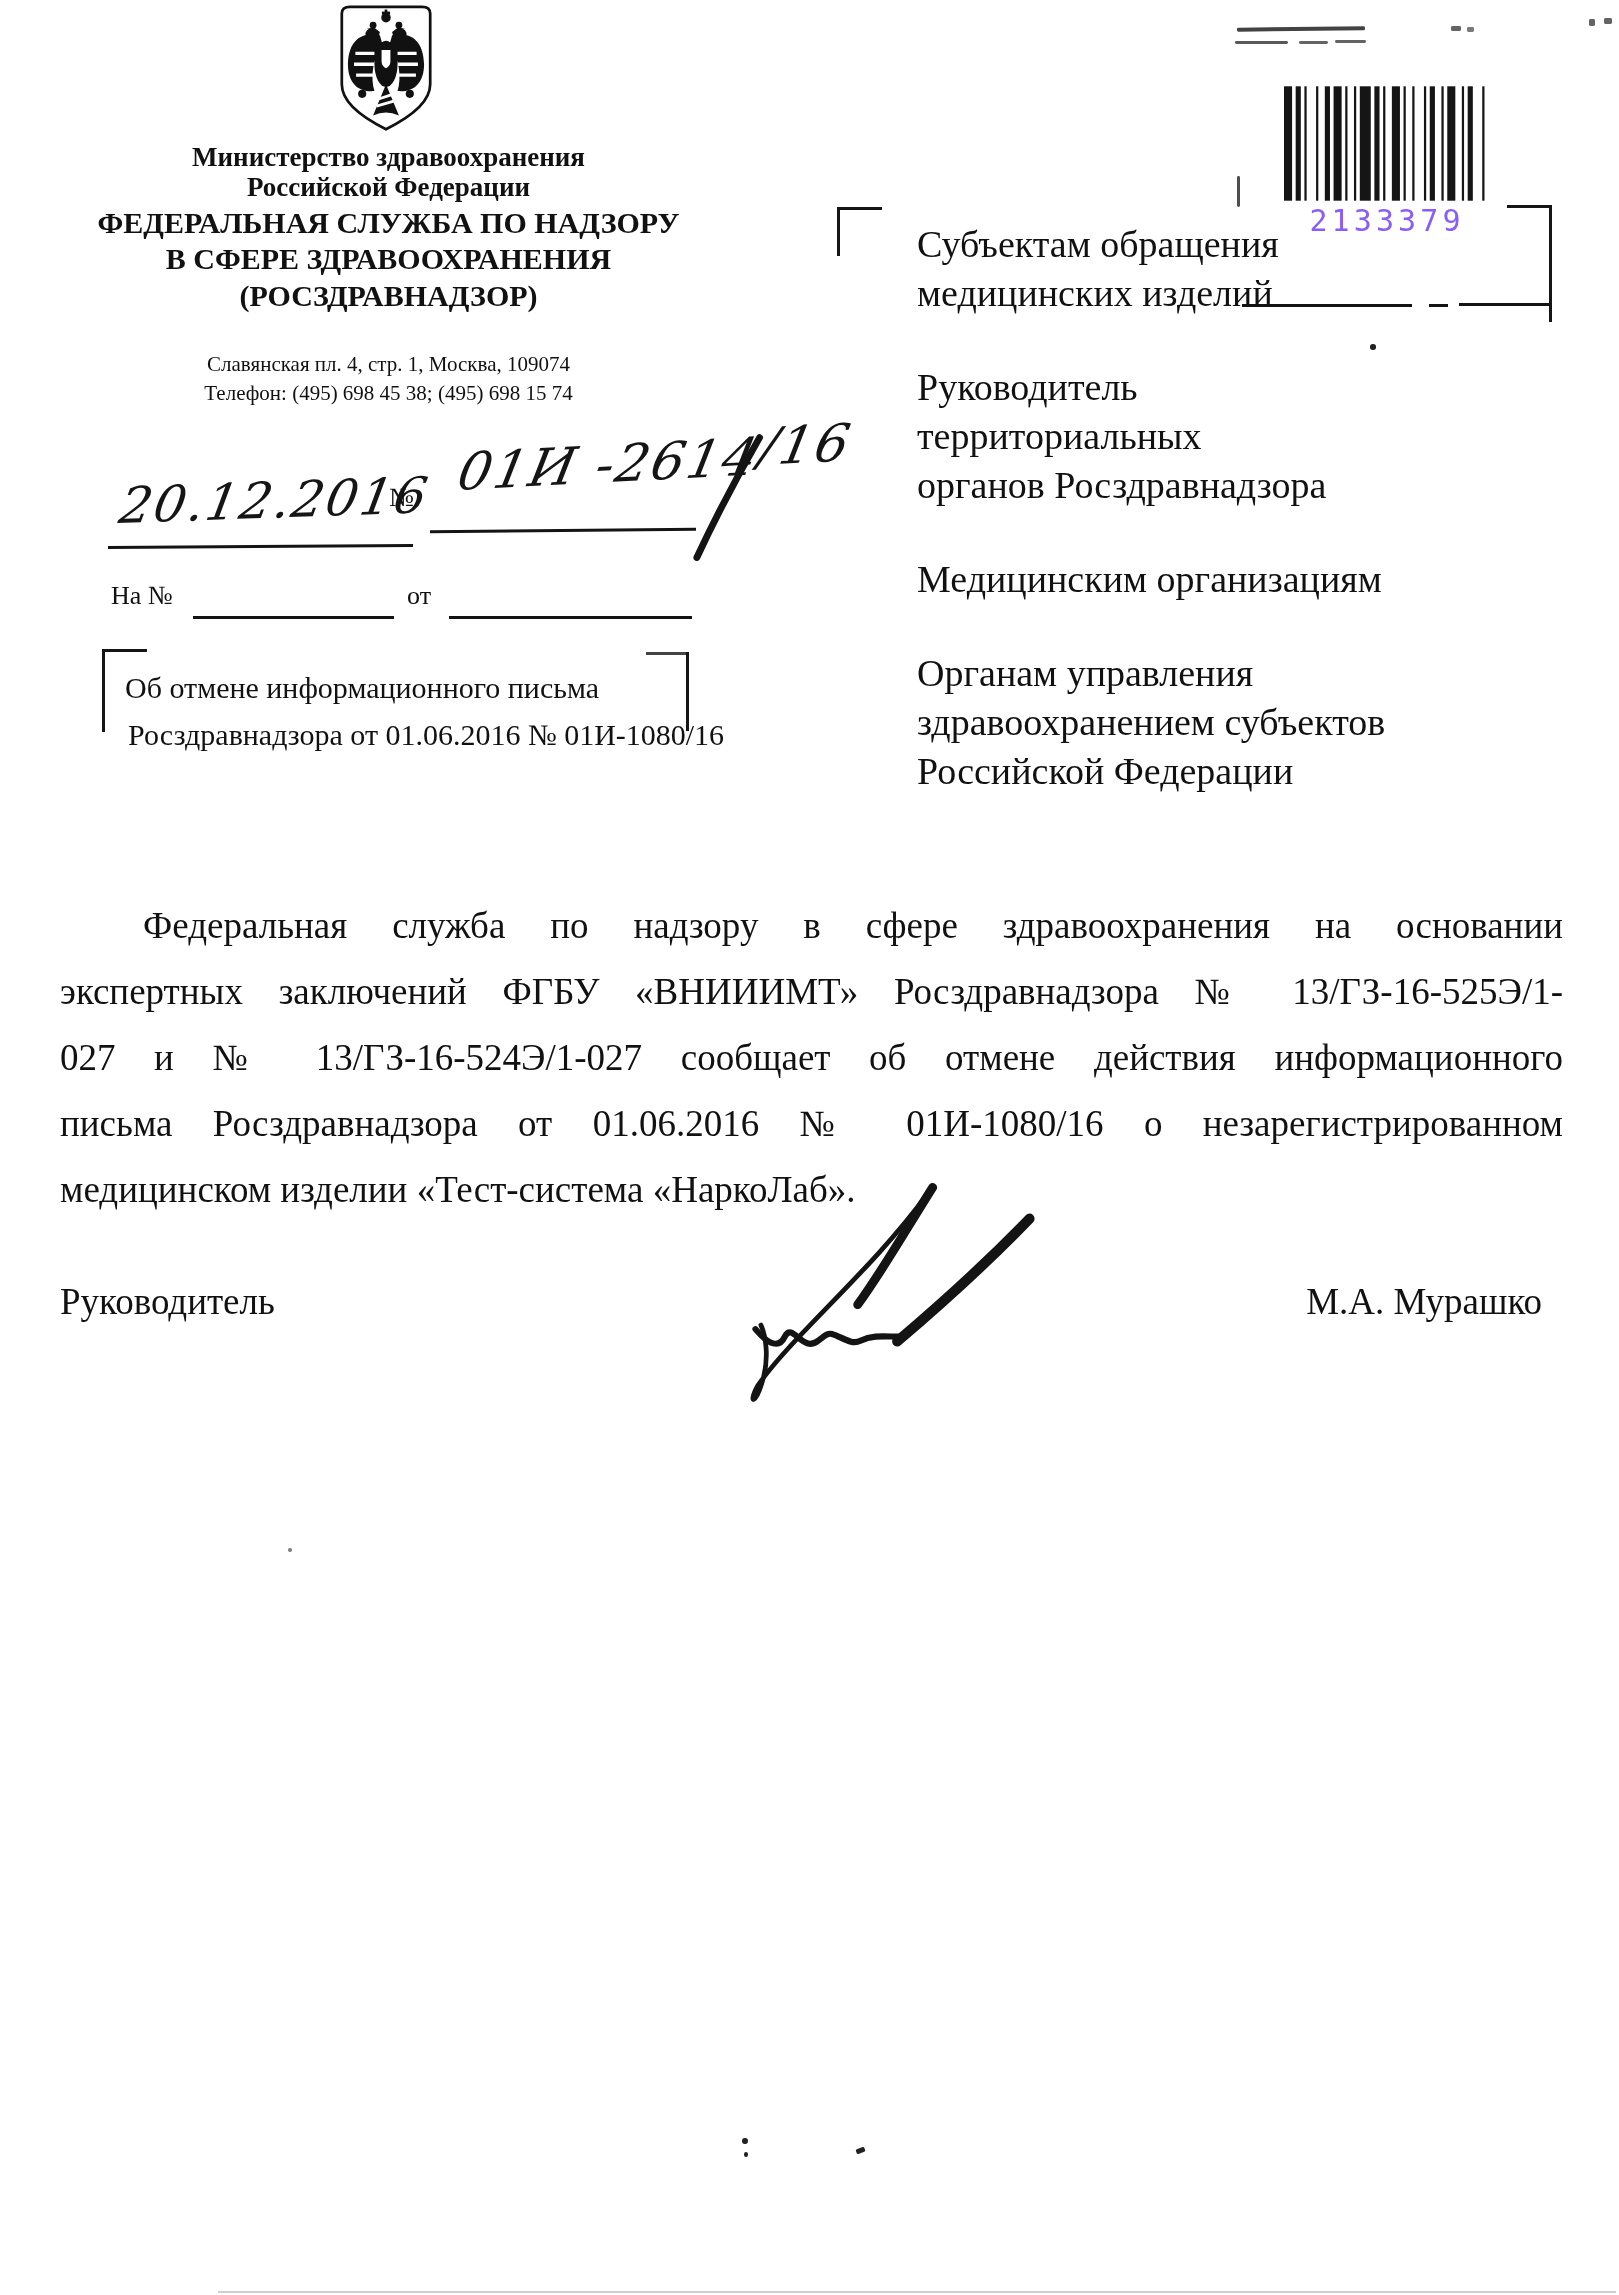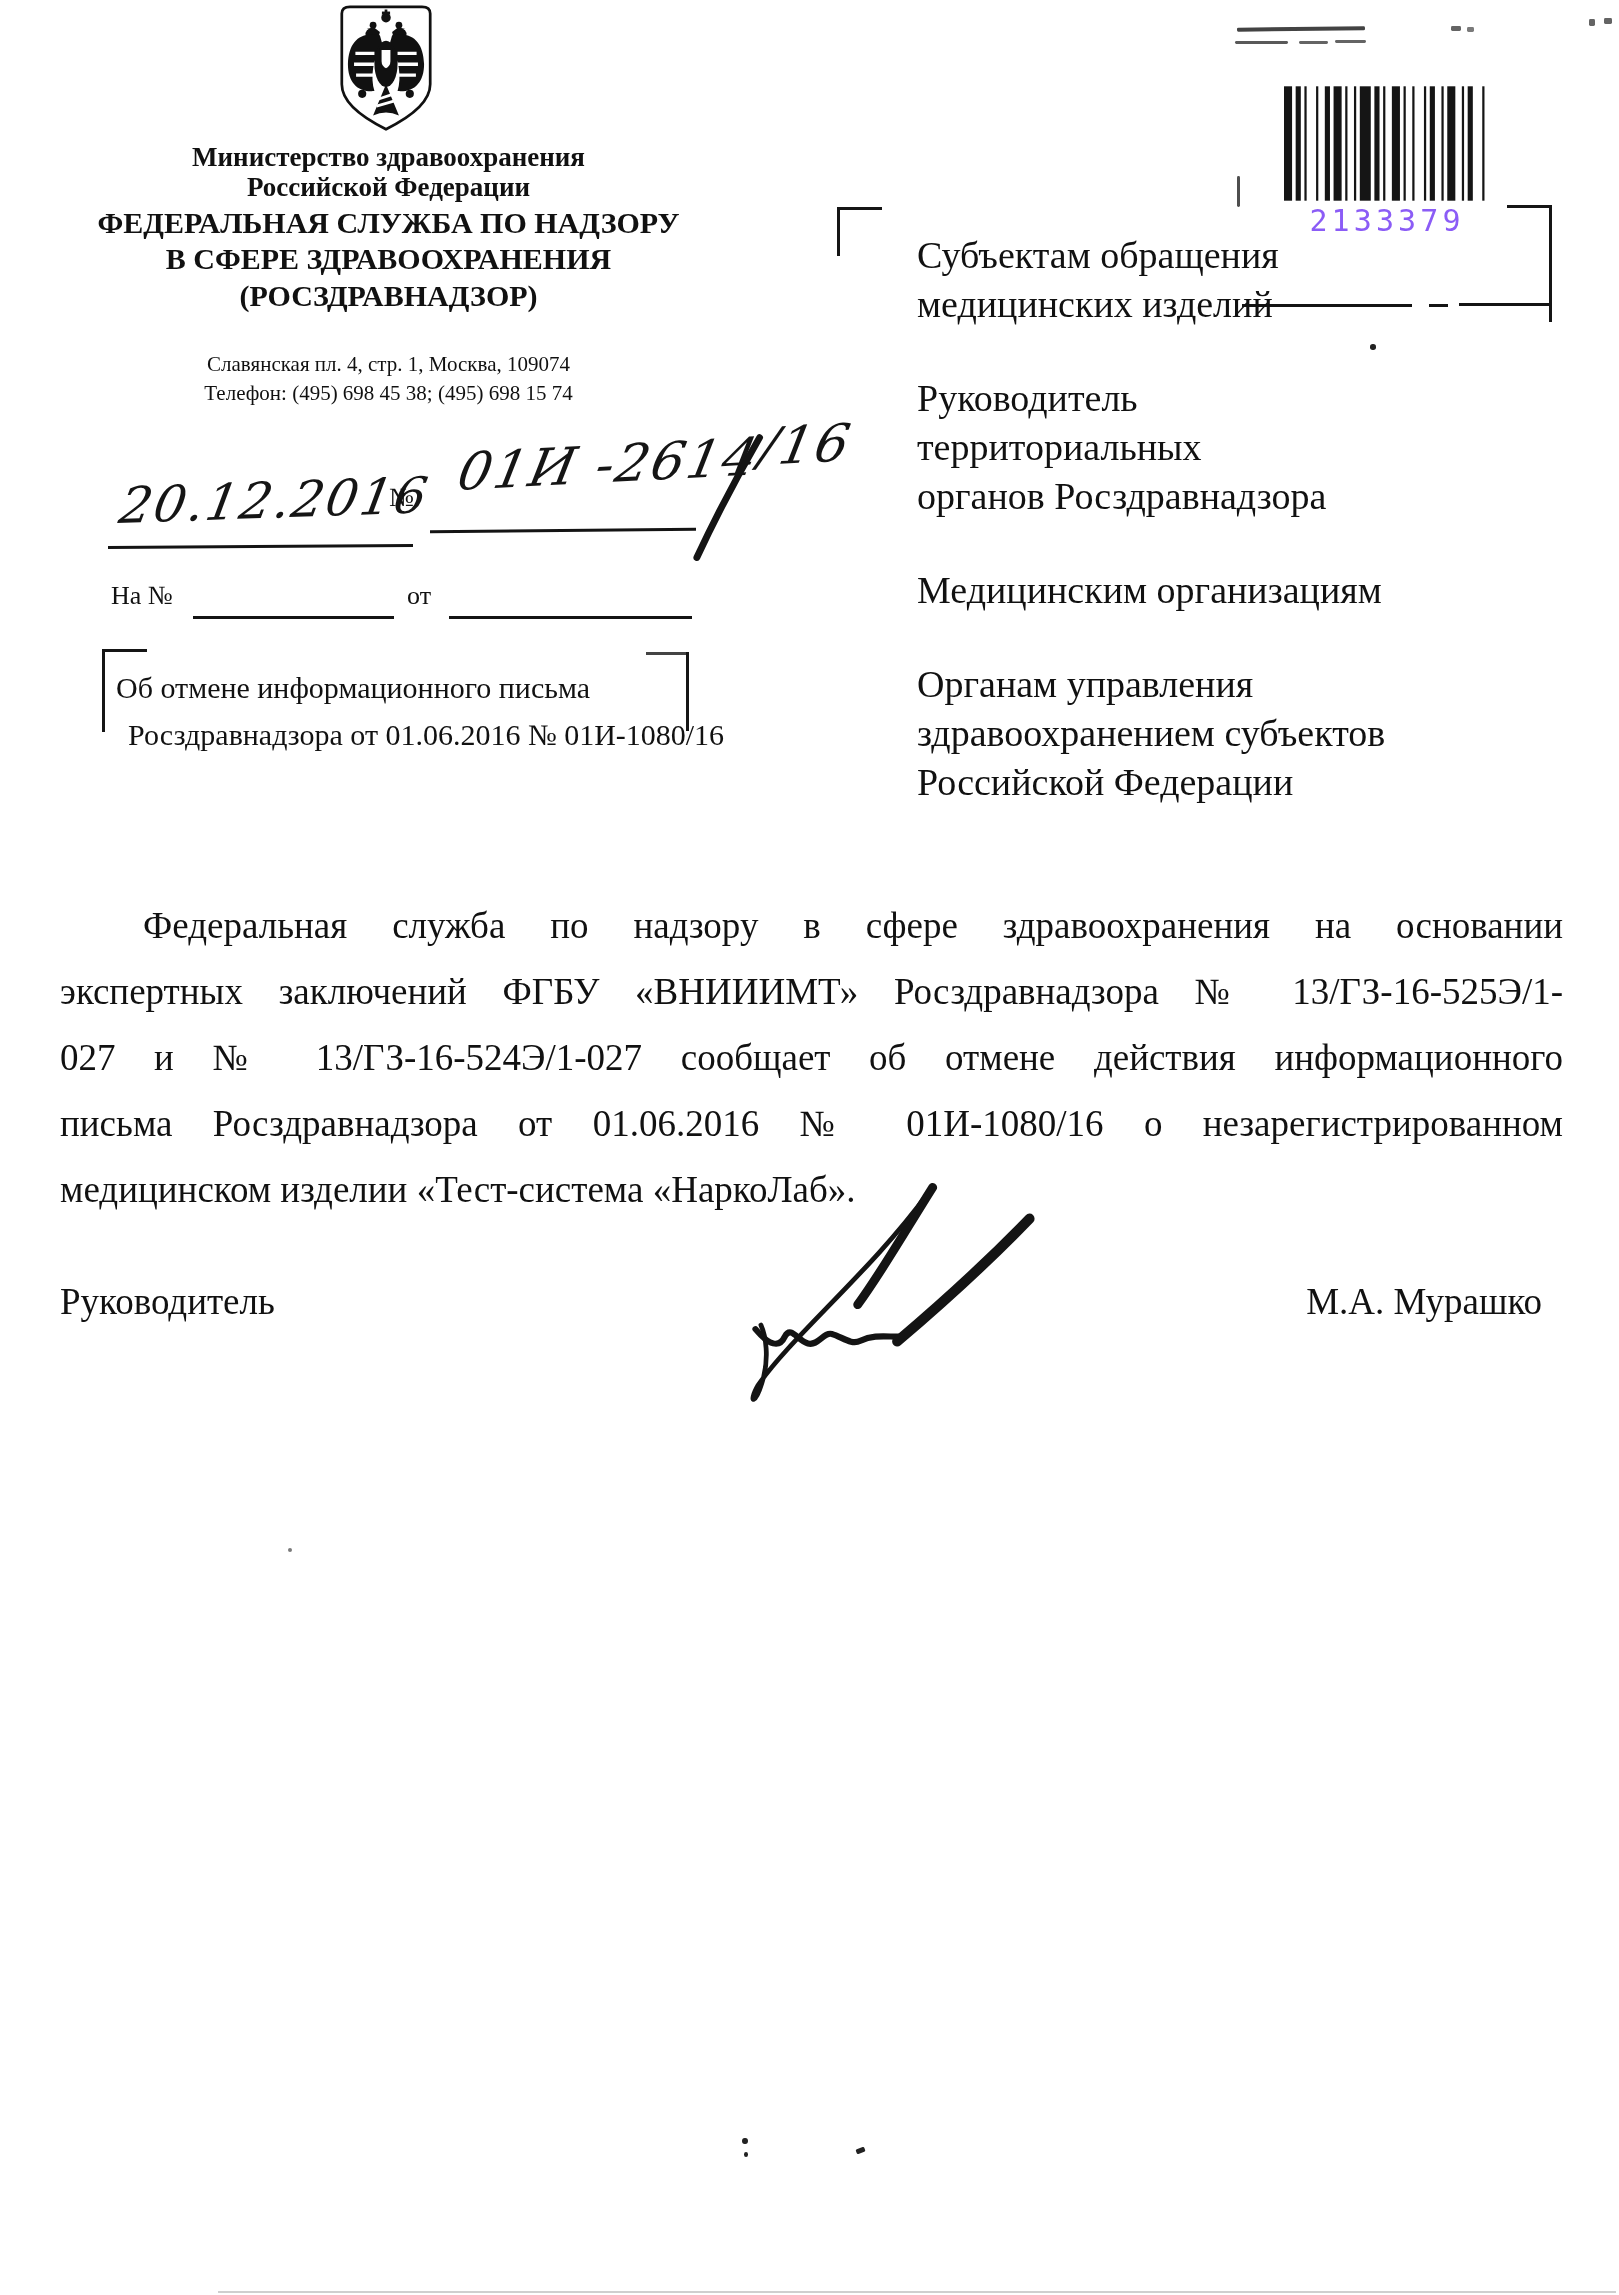--- a/index.html
+++ b/index.html
@@ -31,21 +31,21 @@
   .hw-num{font-size:52px;}
   .hw-sup{display:inline-block;transform:translateY(-9.5px);}
   .rule{background:#141414;height:3.4px;}
   .label{font-size:26px;white-space:nowrap;}
   
   .br-h{background:#151515;height:2.7px;}
   .br-v{background:#151515;width:2.7px;}
   
   .subject-line{font-size:30px;line-height:49px;white-space:nowrap;}
   
-  .recipients{left:917px;top:220px;width:668px;margin-top:11px;}
+  .recipients{left:917px;top:220px;width:668px;}
   .rec-group{margin:0 0 45px 0;}
   .rec-line{font-size:38px;line-height:49px;white-space:nowrap;}
   
   .body-par{left:60px;top:893px;width:1503px;}
   .body-line{
     font-size:37px;line-height:66px;
     text-align:justify;text-align-last:justify;
     white-space:normal;
   }
   .body-line.first{text-indent:83px;}
@@ -154,21 +154,21 @@
   <div class="abs label" style="left:111px;top:581px;">На №</div>
   <div class="abs rule" style="left:193px;top:616px;width:201px;height:2.7px;"></div>
   <div class="abs label" style="left:407px;top:581px;">от</div>
   <div class="abs rule" style="left:449px;top:616px;width:243px;height:2.7px;"></div>
 
   <div class="abs br-h" style="left:102px;top:649px;width:45px;"></div>
   <div class="abs br-v" style="left:102px;top:649px;height:83px;"></div>
   <div class="abs br-h" style="left:646px;top:652px;width:42px;opacity:.8;"></div>
   <div class="abs br-v" style="left:686px;top:652px;height:79px;"></div>
 
-  <div class="abs subject-line" style="left:116px;top:663px;">Об отмене информационного письма</div>
+  <div class="abs subject-line" style="left:125px;top:663px;">Об отмене информационного письма</div>
   <div class="abs subject-line" style="left:128px;top:710px;">Росздравнадзора от 01.06.2016 № 01И-1080/16</div>
 
   <div class="abs br-h" style="left:837px;top:207px;width:45px;"></div>
   <div class="abs br-v" style="left:837px;top:207px;height:49px;"></div>
   <div class="abs br-h" style="left:1507px;top:205px;width:45px;"></div>
   <div class="abs br-v" style="left:1549px;top:205px;height:117px;"></div>
 
   <div class="abs recipients">
     <div class="rec-group">
       <div class="rec-line">Субъектам обращения</div>

